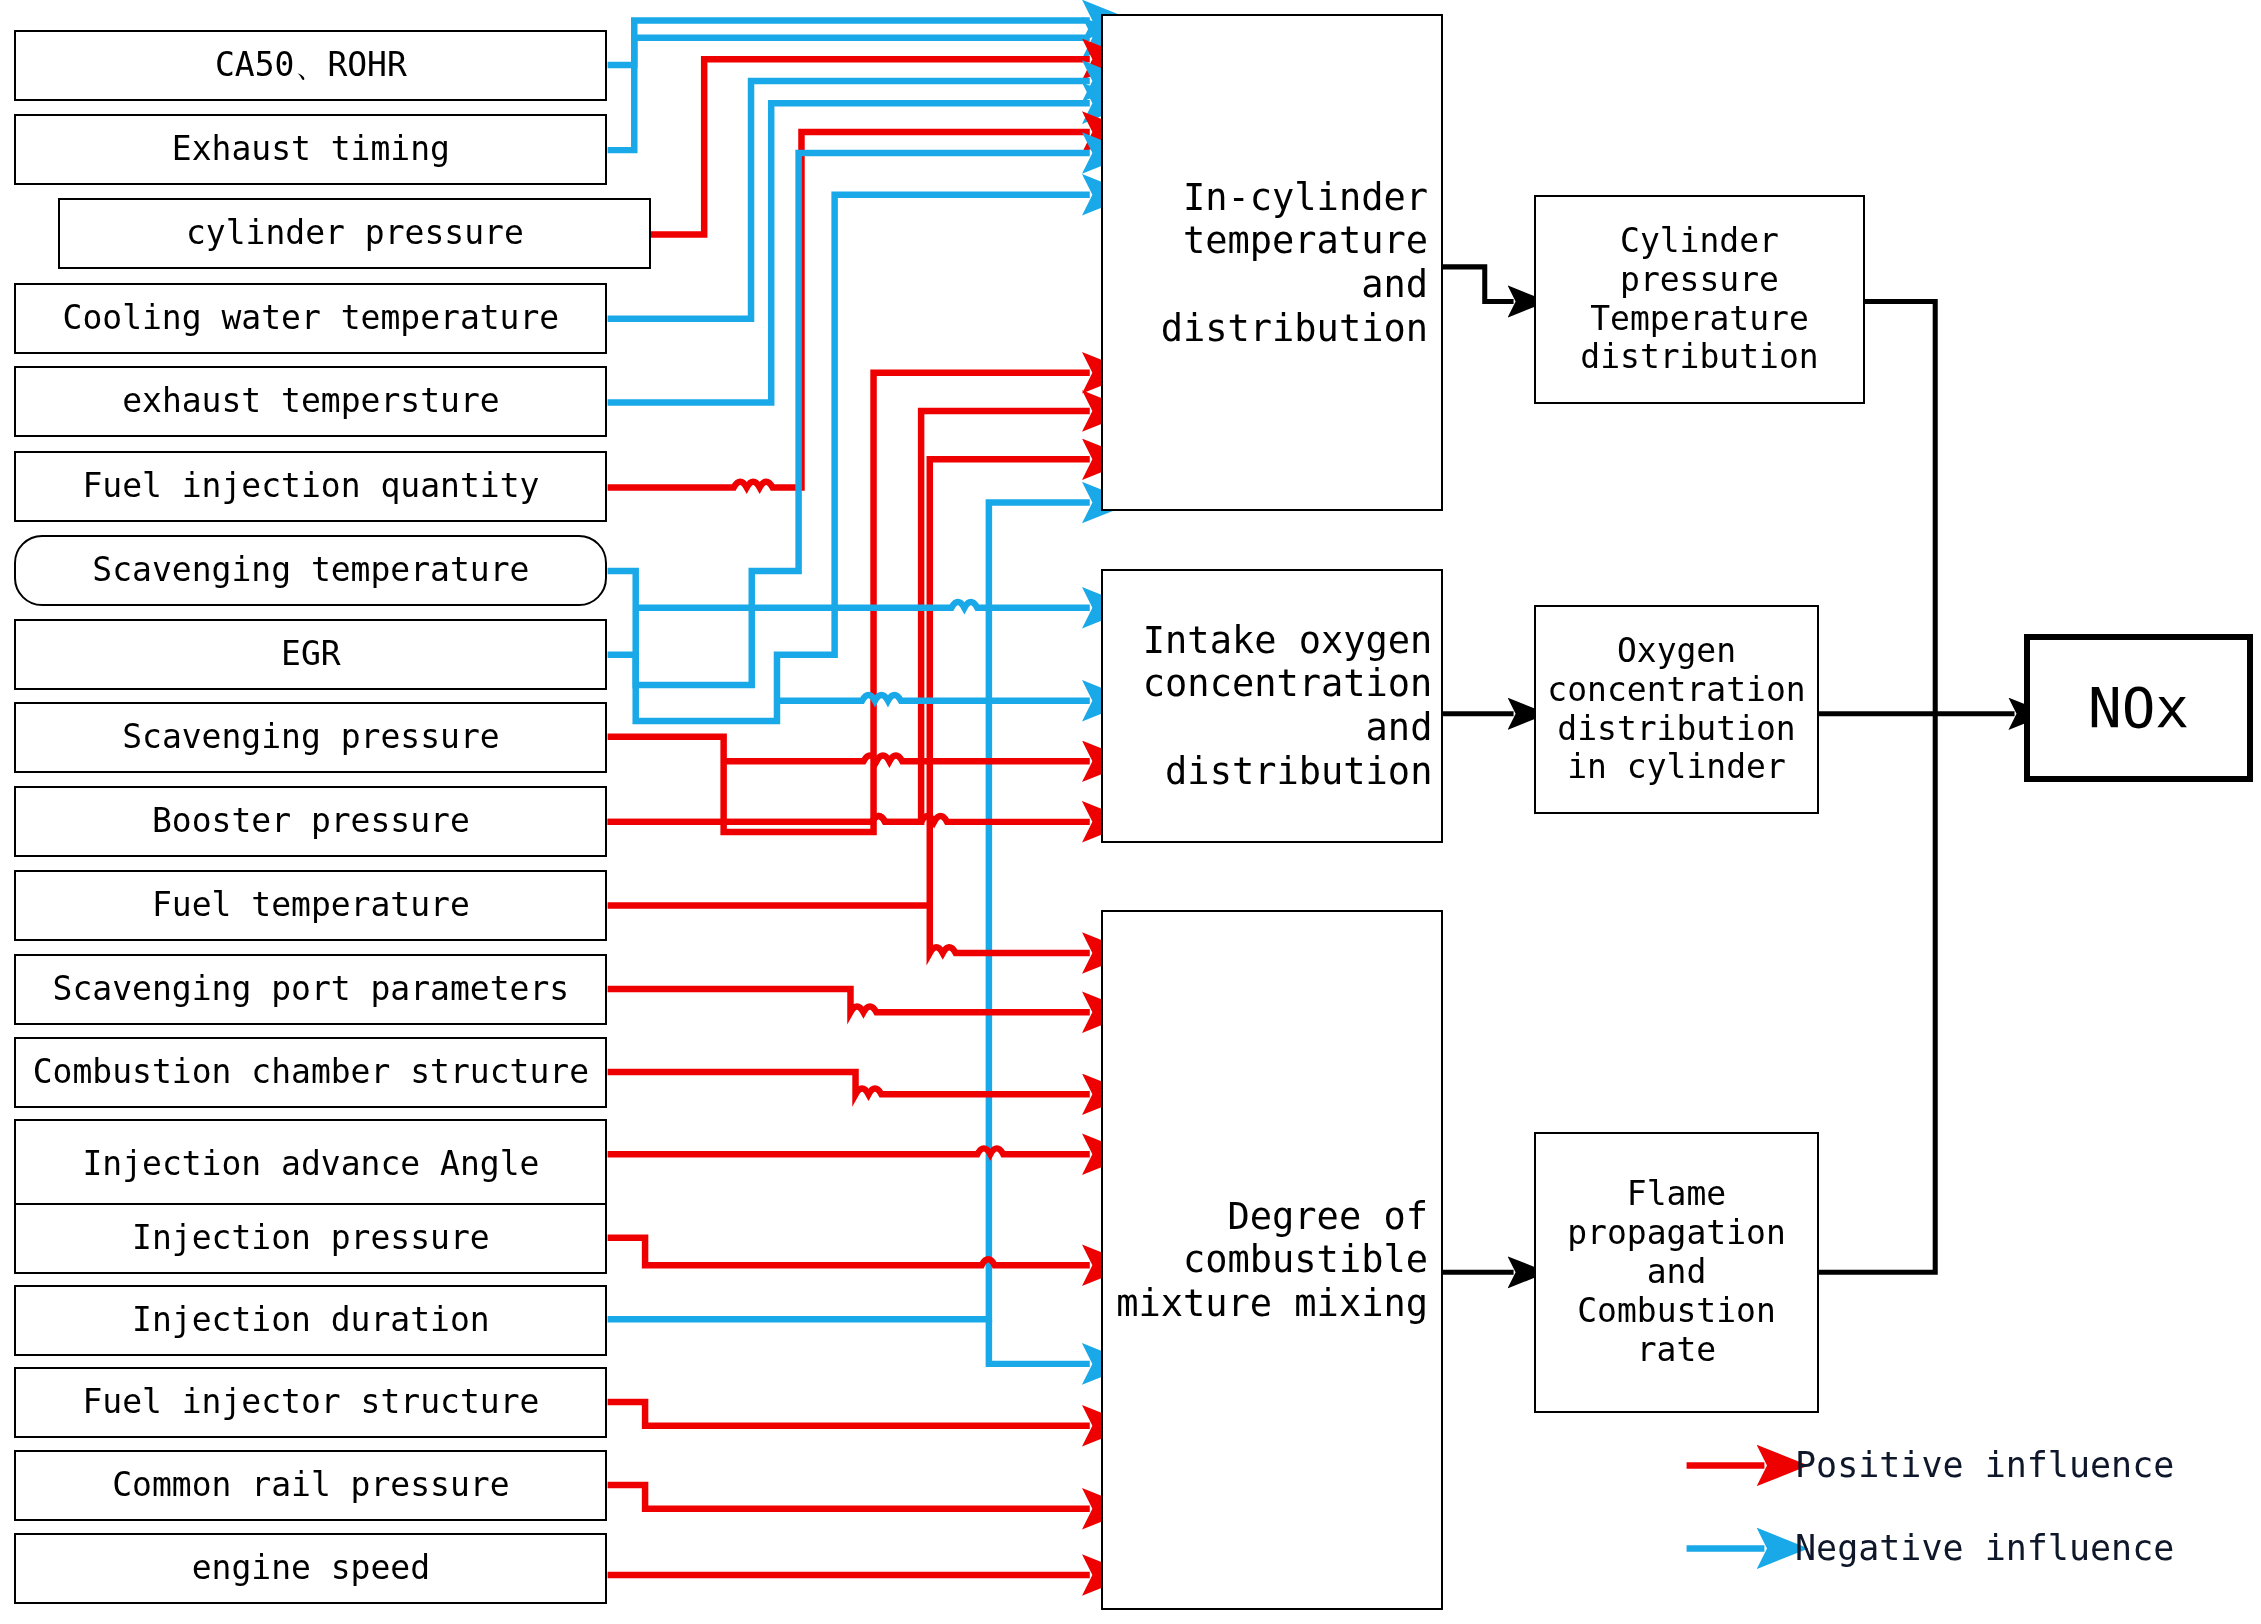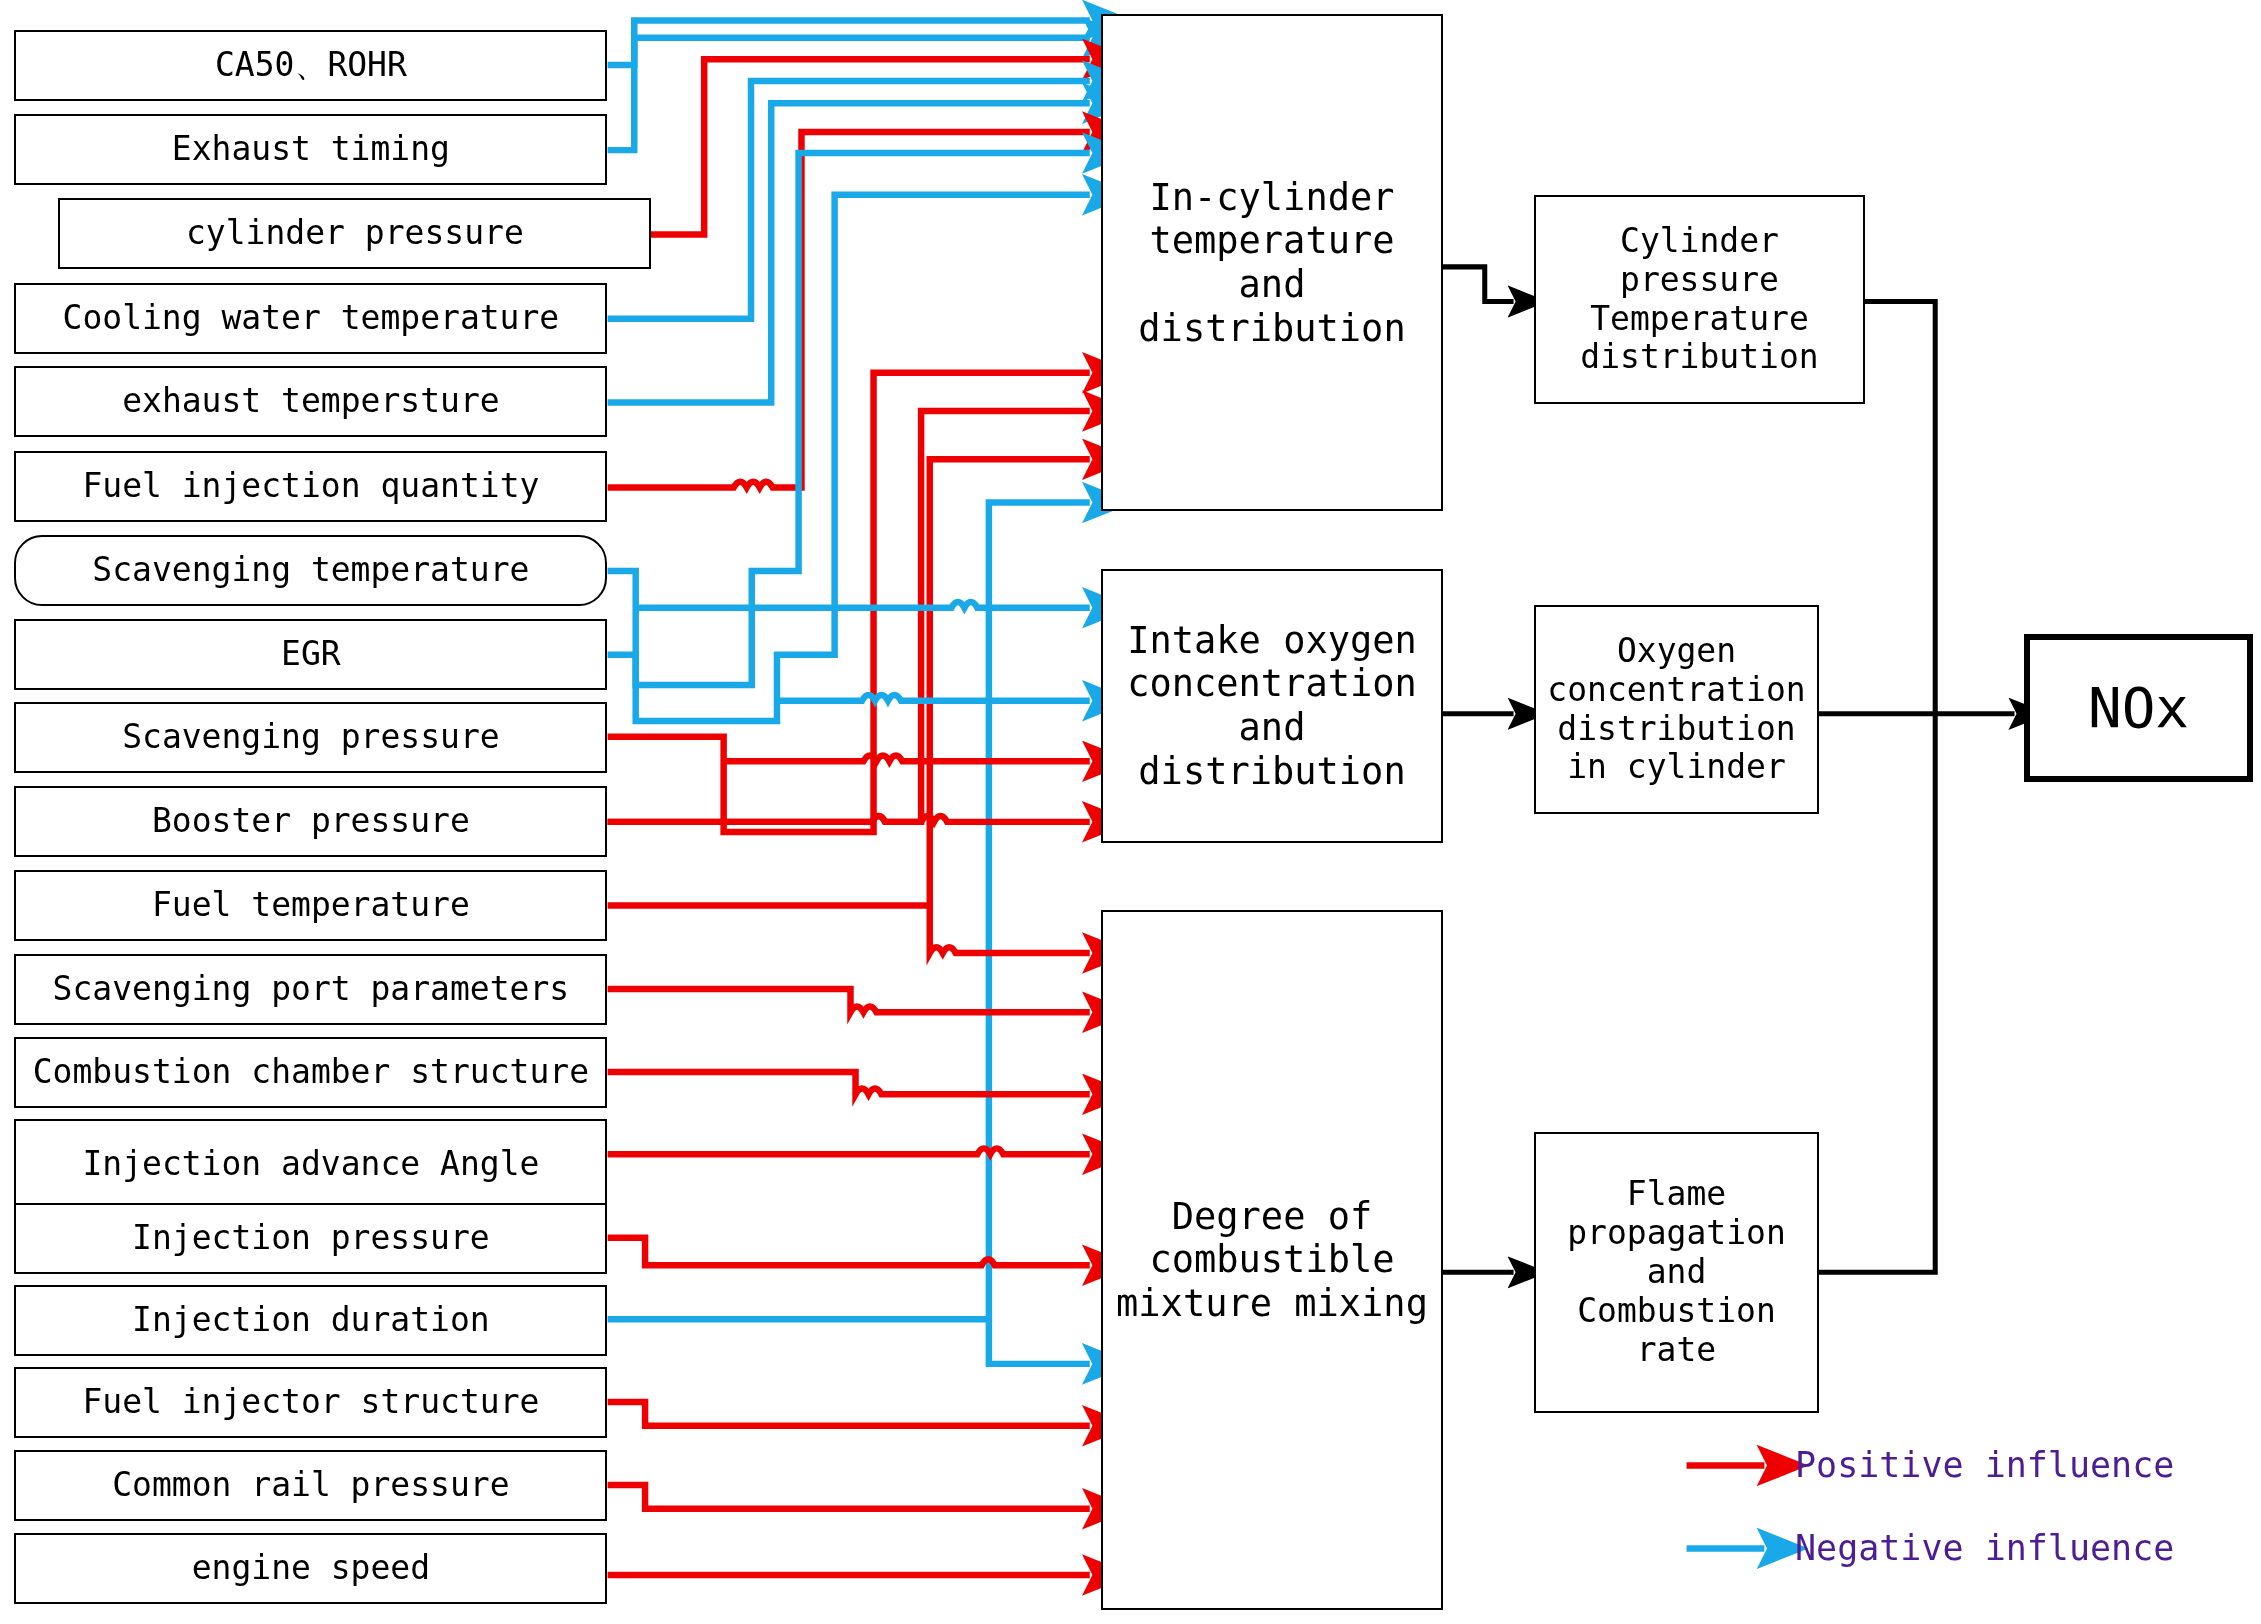--- a/index.html
+++ b/index.html
@@ -3,24 +3,24 @@
 <meta charset="utf-8">
 <style>
   html,body{margin:0;padding:0;background:#ffffff;}
   #stage{position:relative;width:2261px;height:1625px;background:#fff;
          font-family:"DejaVu Sans Mono","Liberation Mono",monospace;overflow:hidden;}
   svg{position:absolute;left:0;top:0;width:2261px;height:1625px;}
   .nodebox{position:absolute;box-sizing:border-box;border:2.9px solid #000;background:#fff;
            display:flex;align-items:center;justify-content:center;text-align:center;
            color:#000;line-height:1.18;}
   .left-box{font-size:33px;}
-  .mid-box{font-size:37px;}
+  .mid-box{font-size:37px;text-align:right;}
   .right-box{font-size:33px;}
   .nox-box{font-size:56px;border-width:6.5px;}
-  .legend-label{position:absolute;font-size:35px;color:#4c1d95;white-space:nowrap;}
+  .legend-label{position:absolute;font-size:35px;color:#0f172a;white-space:nowrap;}
 </style>
 </head>
 <body>
 
 <div id="stage">
 
   <svg viewBox="0 0 3137 2254">
     <defs>
       <marker id="ahR" markerWidth="9" markerHeight="9" refX="1.2" refY="3.2" orient="auto" markerUnits="strokeWidth">
         <path d="M0,0 L8,3.2 L0,6.4 L1.6,3.2 Z" fill="#ef0000"></path>

